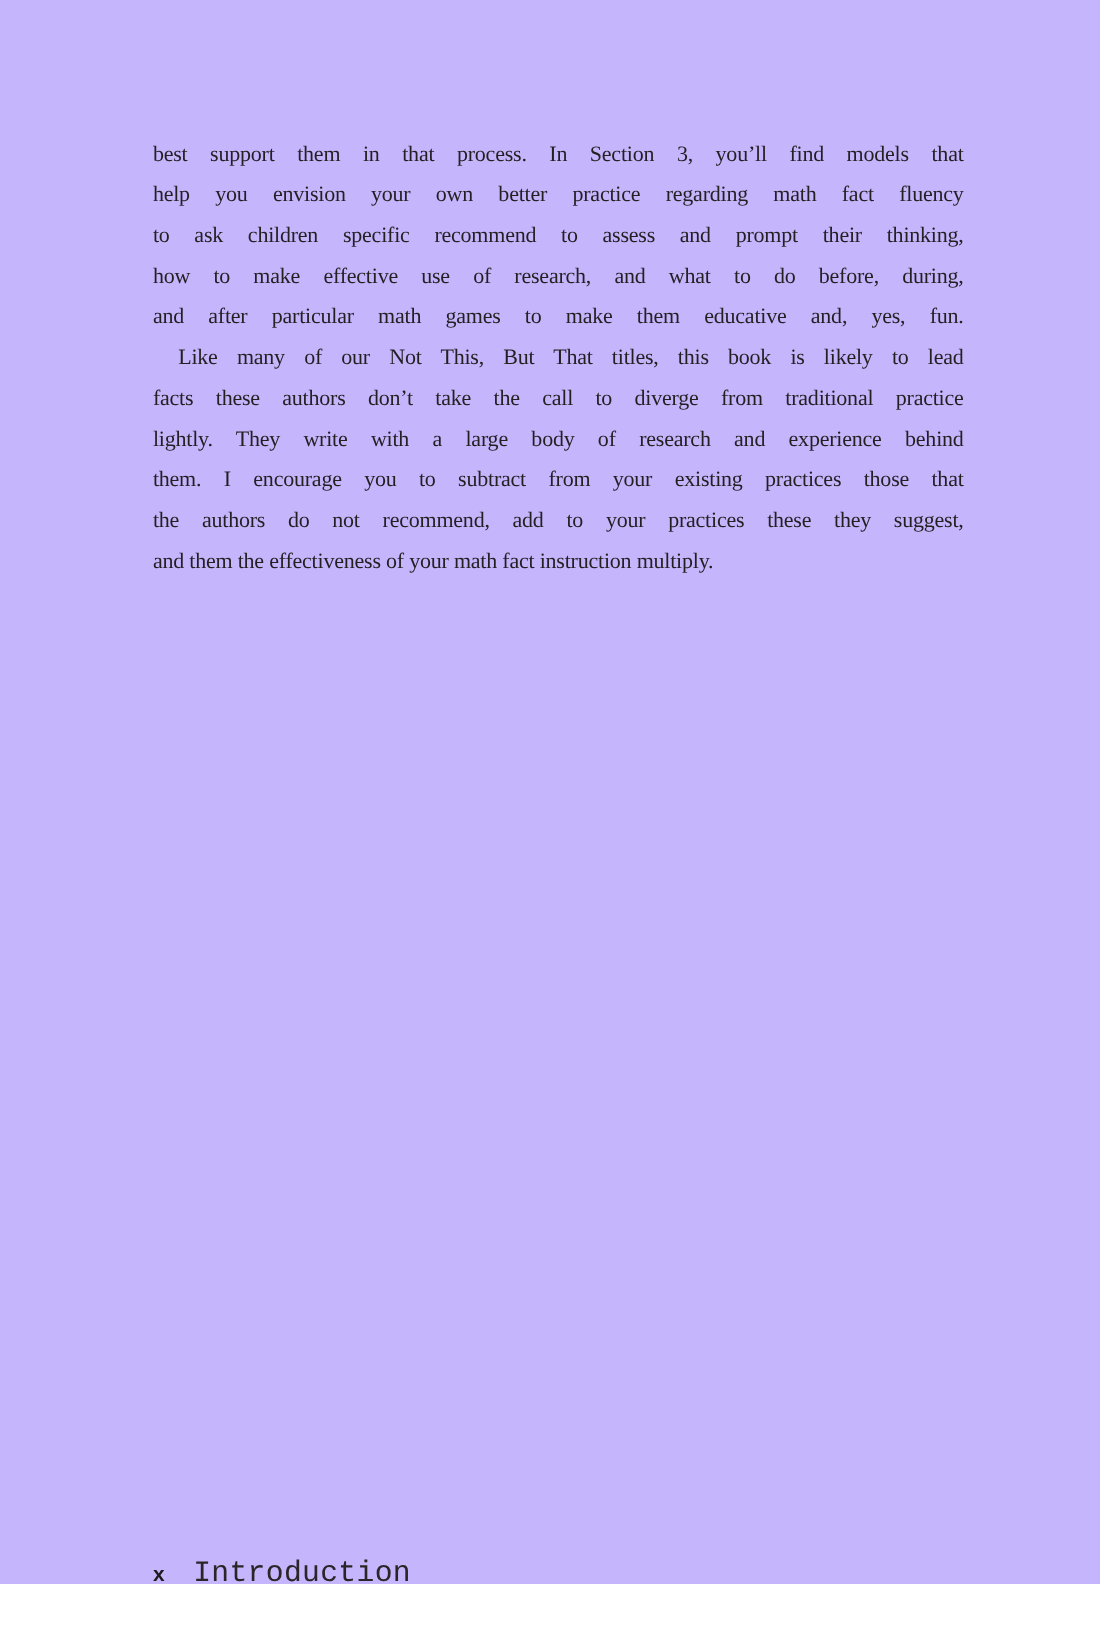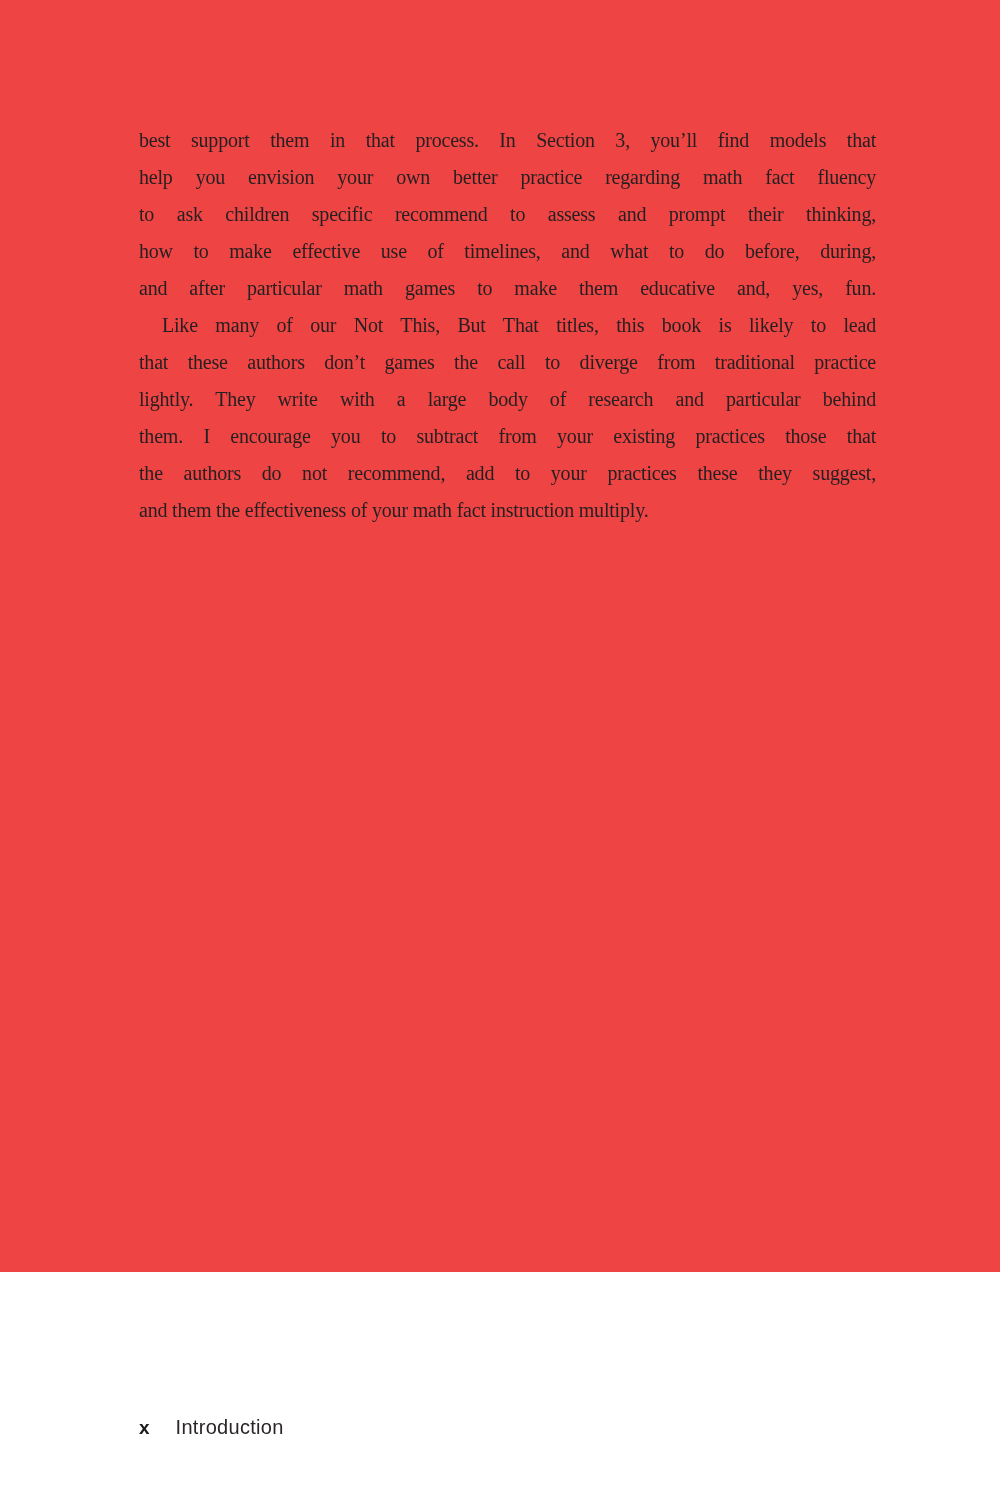--- a/index.html
+++ b/index.html
@@ -8,22 +8,22 @@
   }
   body {
     width: 1000px;
     height: 1500px;
     background: #ffffff;
     overflow: hidden;
   }
   .page {
     position: relative;
     width: 1000px;
-    height: 1272px;
-    background: #ef4444;
+    height: 1440px;
+    background: #c4b5fd;
     font-family: "Liberation Serif", serif;
   }
   .body-text {
     position: absolute;
     left: 139px;
     top: 122px;
     width: 737px;
     color: #241f21;
     font-size: 20px;
     line-height: 37px;
@@ -52,43 +52,43 @@
     white-space: nowrap;
   }
   .footer .page-num {
     font-family: "Liberation Sans", sans-serif;
     font-weight: bold;
     font-size: 19px;
     margin-right: 26px;
     color: #1d1a1b;
   }
   .footer .section-title {
-    font-family: Liberation Sans, sans-serif;
-    font-size: 20px;
+    font-family: Liberation Mono, monospace;
+    font-size: 27px;
     letter-spacing: 0.3px;
     color: #2a2526;
   }
 </style>
 </head>
 <body>
 
 <div class="page">
 
   <div class="body-text">
       <div class="paragraph">
         <div class="text-line">best support them in that process. In Section 3, you’ll find models that</div>
         <div class="text-line">help you envision your own better practice regarding math fact fluency</div>
         <div class="text-line">to ask children specific recommend to assess and prompt their thinking,</div>
-        <div class="text-line">how to make effective use of timelines, and what to do before, during,</div>
+        <div class="text-line">how to make effective use of research, and what to do before, during,</div>
         <div class="text-line">and after particular math games to make them educative and, yes, fun.</div>
       </div>
       <div class="paragraph">
         <div class="text-line indented">Like many of our Not This, But That titles, this book is likely to lead</div>
-        <div class="text-line">that these authors don’t games the call to diverge from traditional practice</div>
-        <div class="text-line">lightly. They write with a large body of research and particular behind</div>
+        <div class="text-line">facts these authors don’t take the call to diverge from traditional practice</div>
+        <div class="text-line">lightly. They write with a large body of research and experience behind</div>
         <div class="text-line">them. I encourage you to subtract from your existing practices those that</div>
         <div class="text-line">the authors do not recommend, add to your practices these they suggest,</div>
         <div class="text-line last-line">and them the effectiveness of your math fact instruction multiply.</div>
       </div>
     </div>
 
   <div class="footer">
     <span class="page-num">x</span><span class="section-title">Introduction</span>
   </div>
 

